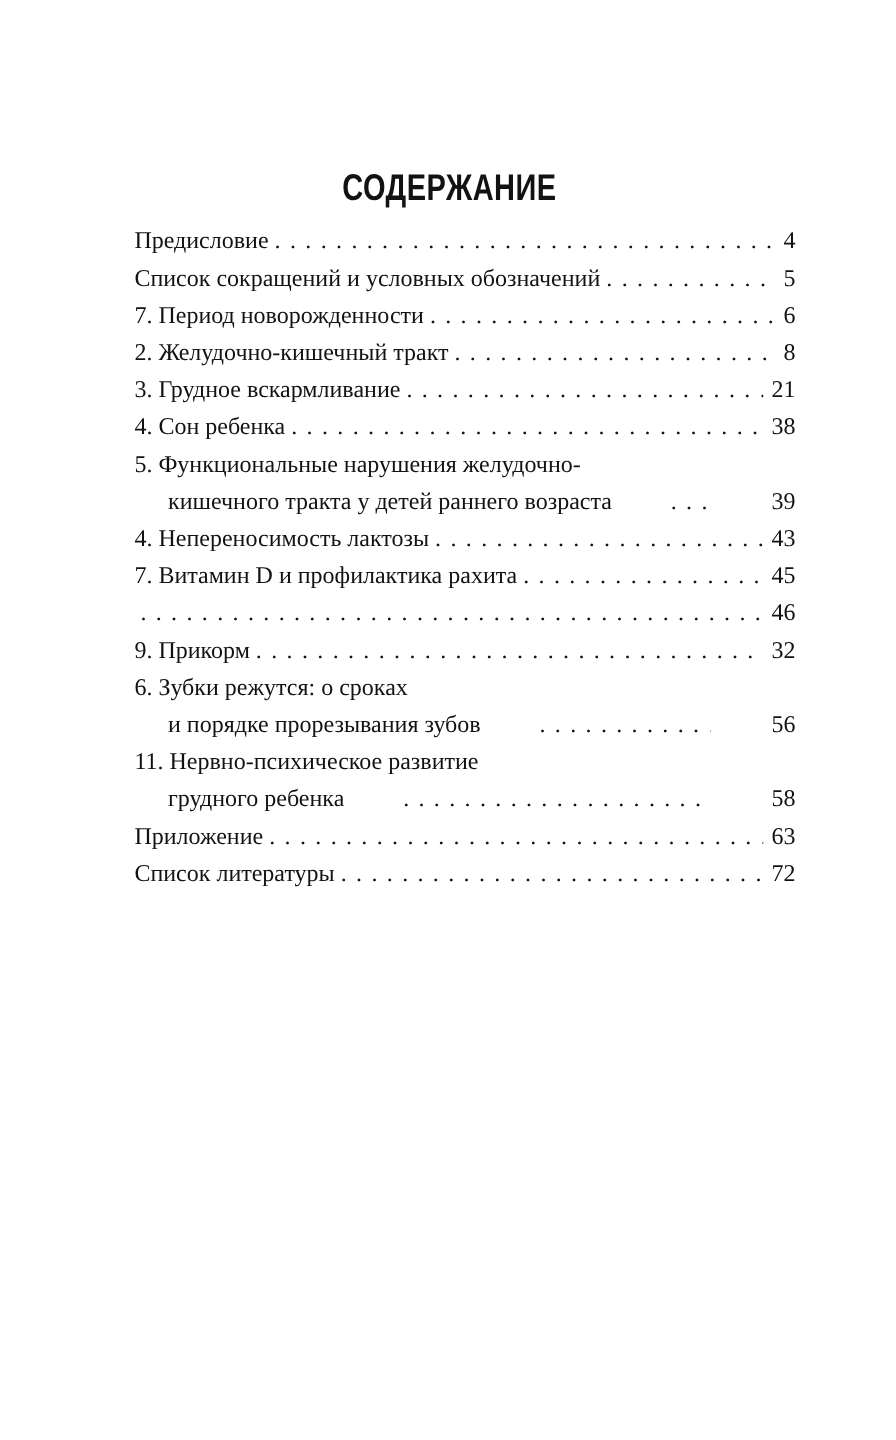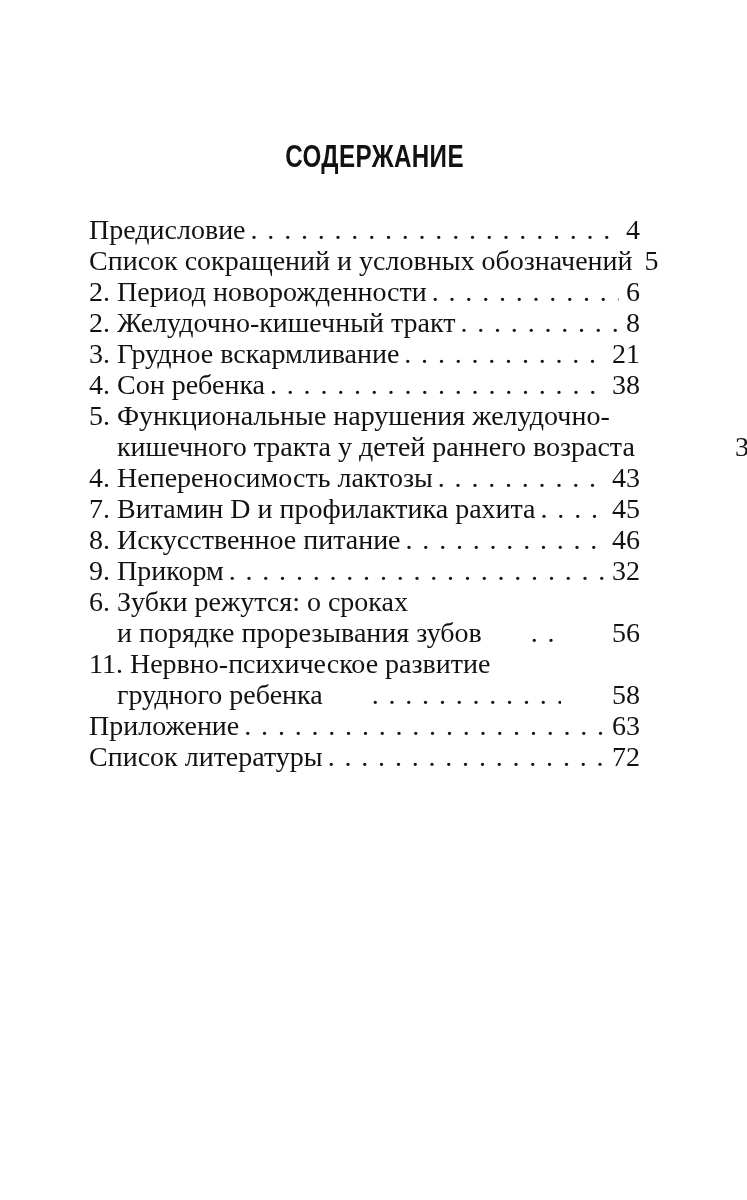--- a/index.html
+++ b/index.html
@@ -38,25 +38,24 @@
   }
   .toc-title .condensed {
     display: inline-block;
     transform: scaleX(0.78);
     transform-origin: center;
     white-space: nowrap;
   }
   .toc-list {
     position: absolute;
     top: 186px;
-    left: 89px;
+    left: 112px;
     width: 551px;
-    font-size: 28px;
+    font-size: 20px;
     line-height: 31px;
-    margin-top: 28px;
   }
   .toc-line {
     display: flex;
     align-items: baseline;
     height: 31px;
     white-space: nowrap;
   }
   .toc-line.cont {
     padding-left: 28px;
     gap: 44px;
@@ -91,21 +90,21 @@
         <span class="toc-text">Предисловие</span>
         <span class="leader"></span>
         <span class="page-num">4</span>
       </div>
       <div class="toc-line">
         <span class="toc-text">Список сокращений и условных обозначений</span>
         <span class="leader"></span>
         <span class="page-num">5</span>
       </div>
       <div class="toc-line">
-        <span class="toc-text">2. Период новорожденности</span>
+        <span class="toc-text">7. Период новорожденности</span>
         <span class="leader"></span>
         <span class="page-num">6</span>
       </div>
       <div class="toc-line">
         <span class="toc-text">2. Желудочно-кишечный тракт</span>
         <span class="leader"></span>
         <span class="page-num">8</span>
       </div>
       <div class="toc-line">
         <span class="toc-text">3. Грудное вскармливание</span>
@@ -129,21 +128,20 @@
         <span class="toc-text">4. Непереносимость лактозы</span>
         <span class="leader"></span>
         <span class="page-num">43</span>
       </div>
       <div class="toc-line">
         <span class="toc-text">7. Витамин D и профилактика рахита</span>
         <span class="leader"></span>
         <span class="page-num">45</span>
       </div>
       <div class="toc-line">
-        <span class="toc-text">8. Искусственное питание</span>
         <span class="leader"></span>
         <span class="page-num">46</span>
       </div>
       <div class="toc-line">
         <span class="toc-text">9. Прикорм</span>
         <span class="leader"></span>
         <span class="page-num">32</span>
       </div>
       <div class="toc-line">
         <span class="toc-text">6. Зубки режутся: о сроках</span>

